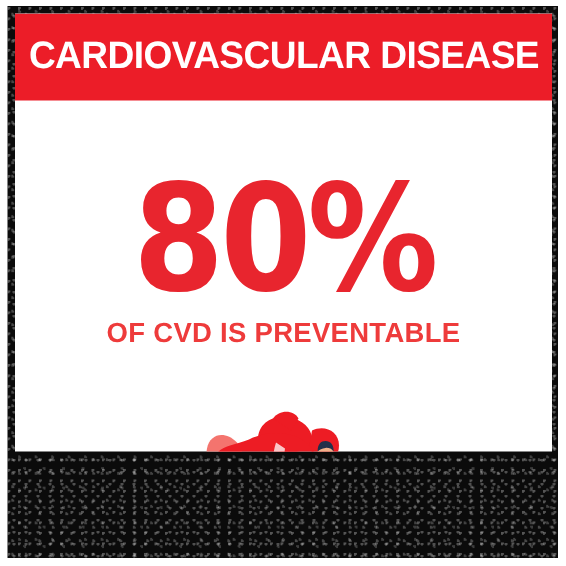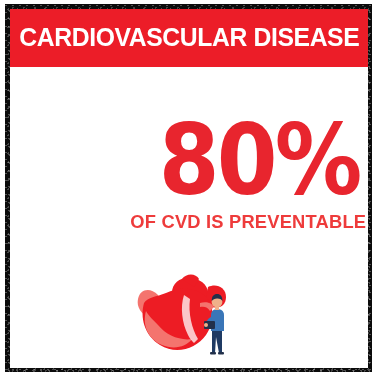--- a/index.html
+++ b/index.html
@@ -38,21 +38,21 @@
       #0b0b0b;
     background-size: 7px 7px, 9px 9px, 11px 11px, 8px 8px, 13px 13px, auto;
   }
 
   
   .card {
     position: absolute;
     left: 10px;
     top: 9px;
     width: 358px;
-    height: 359px;
+    height: 292px;
     background: #ffffff;
     overflow: hidden;
   }
 
   .banner {
     position: absolute;
     left: 0;
     top: 0;
     width: 358px;
     height: 58px;
@@ -71,21 +71,21 @@
     line-height: 1;
     white-space: nowrap;
     transform: scaleX(0.97);
   }
 
   .stat-block {
     position: absolute;
     left: 0;
     top: 112px;
     width: 358px;
-    text-align: right;
+    text-align: center;
   }
 
   .stat-number {
     color: #e8252e;
     font-family: "DejaVu Sans", sans-serif;
     font-weight: bold;
     font-size: 95px;
     line-height: 0.84;
     letter-spacing: -3px;
     transform: scaleX(0.92) scaleY(1.04);

